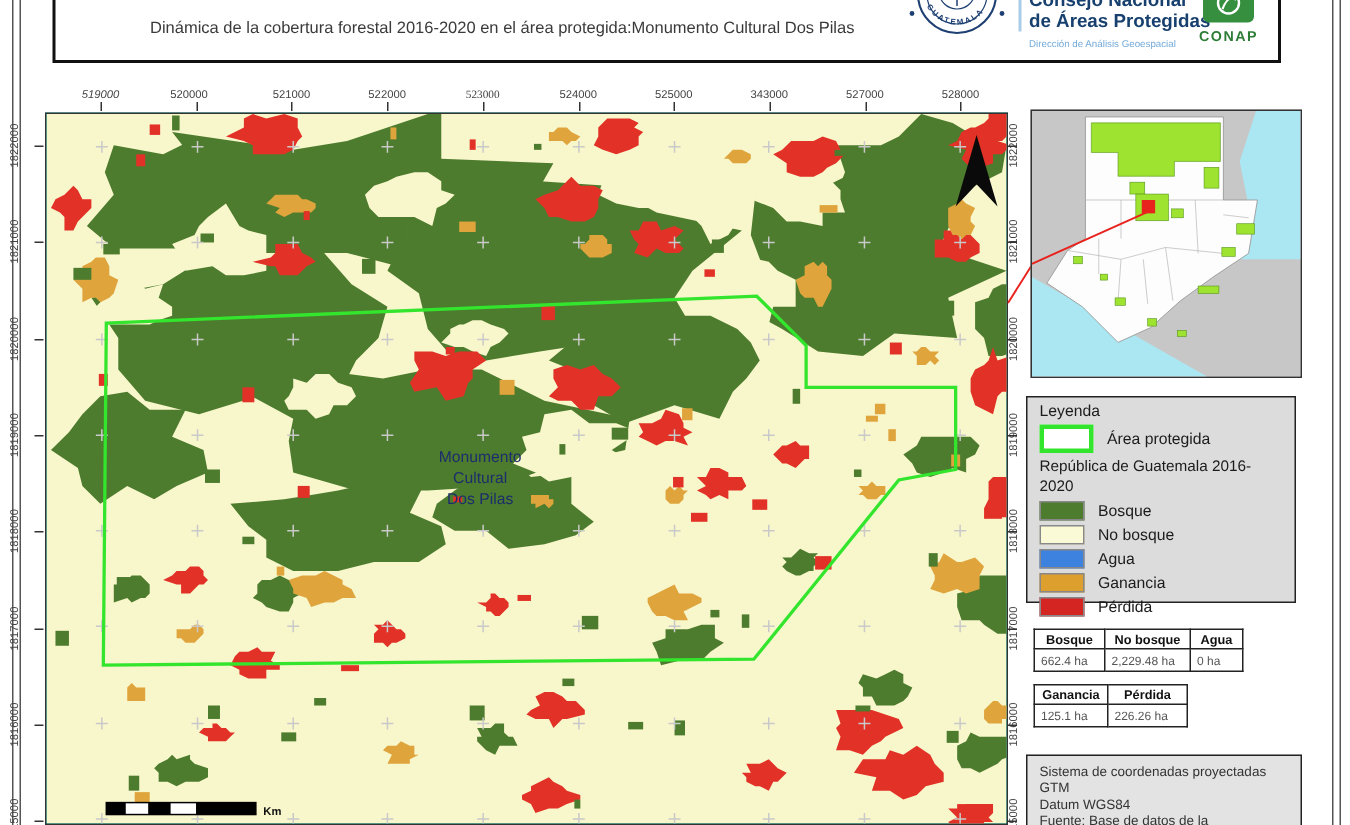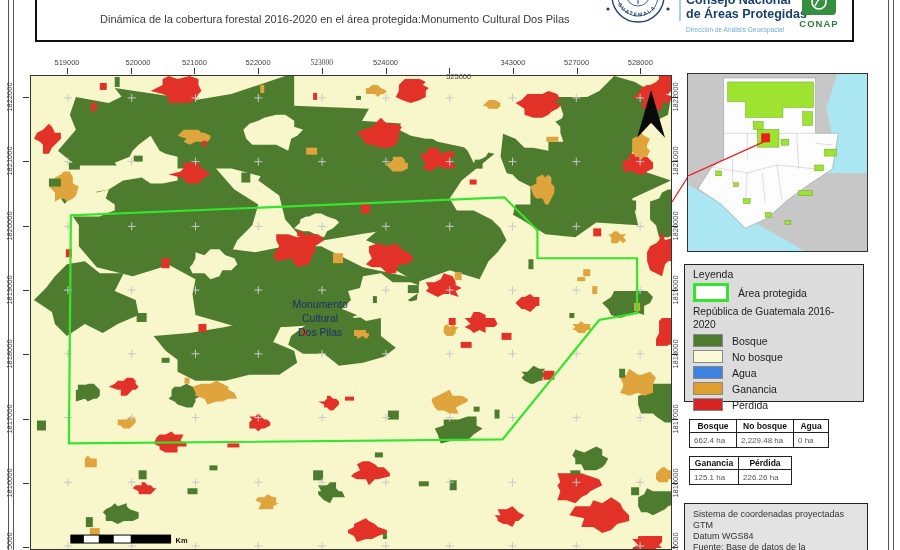--- a/index.html
+++ b/index.html
@@ -353,33 +353,33 @@
         <rect x="40" y="461" width="100" height="8" fill="#fff" stroke="#000" stroke-width="1"></rect>
         <rect x="40" y="461" width="13" height="8" fill="#000"></rect>
         <rect x="68" y="461" width="15" height="8" fill="#000"></rect>
         <rect x="100" y="461" width="40" height="8" fill="#000"></rect>
         <text x="145" y="469" font-size="7.5" font-weight="bold" fill="#111">Km</text>
       </g>
     </svg>
   </div>
 
   <div id="x-axis">
-      <div class="xtick-label" style="left: 45px; top: 58px;">519000</div>
+      <div class="xtick-label" style="left: 45px; top: 58px; font-style: italic;">519000</div>
       <div class="tick-v" style="left: 67px; top: 68px;"></div>
-      <div class="xtick-label" style="left: 116px; top: 58px;">520000</div>
+      <div class="xtick-label" style="left: 104px; top: 58px;">520000</div>
       <div class="tick-v" style="left: 130.7px; top: 68px;"></div>
       <div class="xtick-label" style="left: 172.4px; top: 58px;">521000</div>
       <div class="tick-v" style="left: 194.4px; top: 68px;"></div>
       <div class="xtick-label" style="left: 236.1px; top: 58px;">522000</div>
       <div class="tick-v" style="left: 258.1px; top: 68px;"></div>
       <div class="xtick-label" style="left: 299.8px; top: 58px; font-family: Liberation Serif, serif;">523000</div>
       <div class="tick-v" style="left: 321.8px; top: 68px;"></div>
       <div class="xtick-label" style="left: 363.5px; top: 58px;">524000</div>
       <div class="tick-v" style="left: 385.5px; top: 68px;"></div>
-      <div class="xtick-label" style="left: 427.2px; top: 72px; text-align: right;">525000</div>
+      <div class="xtick-label" style="left: 427.2px; top: 58px;">525000</div>
       <div class="tick-v" style="left: 449.2px; top: 68px;"></div>
       <div class="xtick-label" style="left: 490.9px; top: 58px;">343000</div>
       <div class="tick-v" style="left: 512.9px; top: 68px;"></div>
       <div class="xtick-label" style="left: 554.6px; top: 58px;">527000</div>
       <div class="tick-v" style="left: 576.6px; top: 68px;"></div>
       <div class="xtick-label" style="left: 618.3px; top: 58px;">528000</div>
       <div class="tick-v" style="left: 640.3px; top: 68px;"></div>
     </div>
   <div id="y-axis-left">
       <div class="ytick-label" style="left: -12px; top: 92px;">1822000</div>

